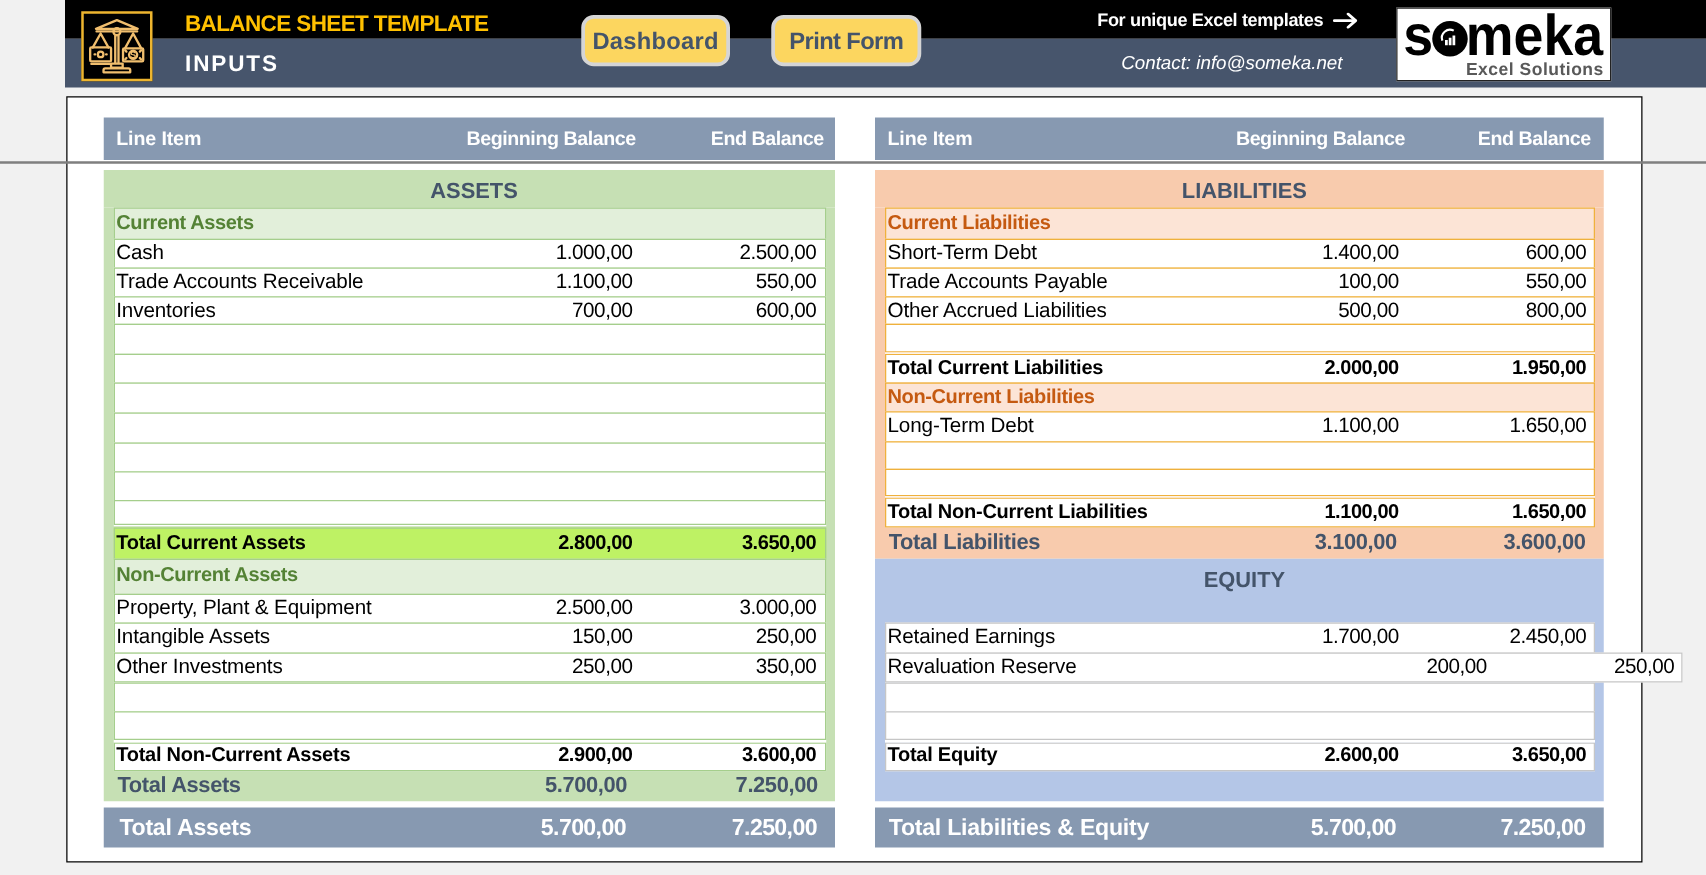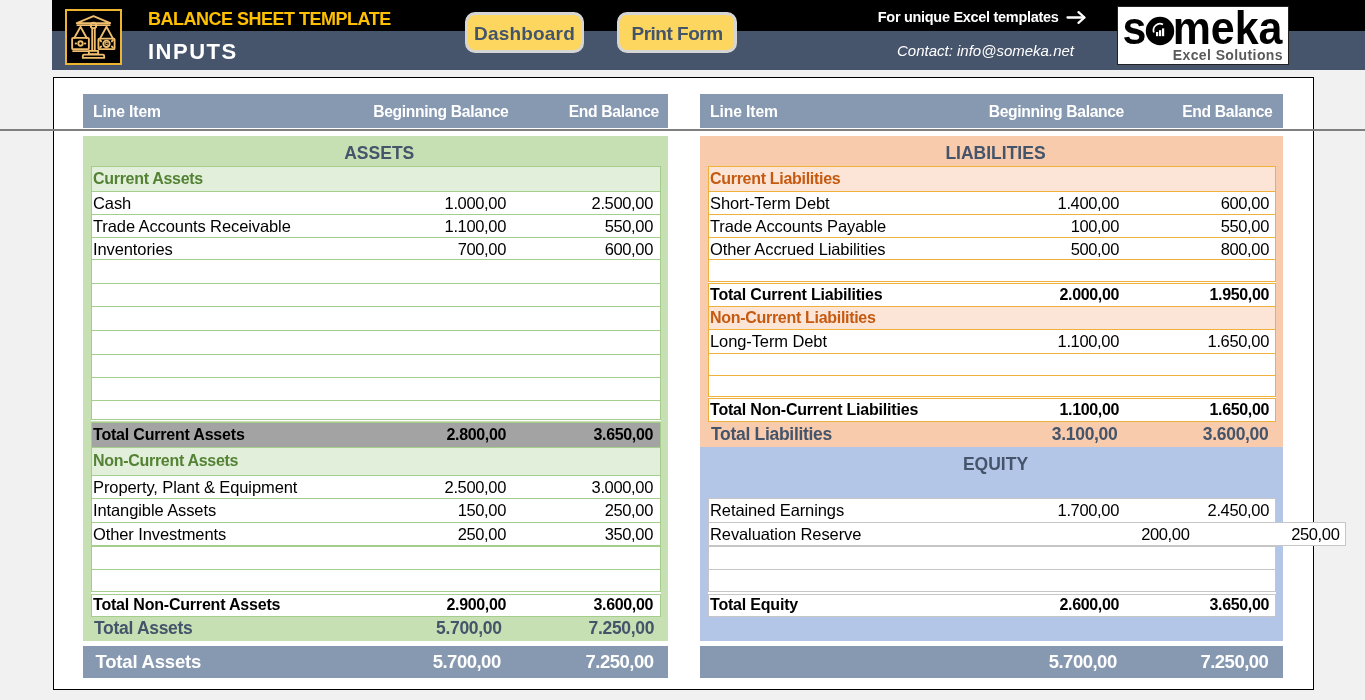--- a/index.html
+++ b/index.html
@@ -39,21 +39,21 @@
 <path d="M9.3 35 H9.8 M19.2 35 H19.7"></path>
 <path d="M6.5 43.2 H22.5"></path>
 <path d="M42.5 17 L35.5 29.8 M42.5 17 L49.5 29.8"></path>
 <rect x="33.8" y="29.8" width="17.4" height="11.2" rx="1"></rect>
 <circle cx="42.5" cy="35.4" r="3.5"></circle>
 <path d="M35.7 31.6 l1 1 M49.3 31.6 l-1 1 M35.7 39.2 l1 -1 M49.3 39.2 l-1 -1"></path>
 </g>
 <text x="42.5" y="38.5" font-family="Liberation Sans" font-size="8" font-weight="bold" fill="#F0BE6E" text-anchor="middle">S</text>
 </svg>
 <div class="abs" style="left:148px;top:0;height:31px;line-height:38px;color:#FFC000;font-size:18px;font-weight:bold;letter-spacing:-0.5px">BALANCE SHEET TEMPLATE</div>
-<div class="abs" style="left:148px;top:31px;height:38px;line-height:41px;color:#fff;font-size:22px;font-weight:bold;letter-spacing:1.5px">INPUTS</div>
+<div class="abs" style="left:148px;top:31px;height:38px;line-height:41px;color:#fff;font-size:18px;font-weight:bold;letter-spacing:1.5px">INPUTS</div>
 <div class="abs" style="left:465px;top:12px;width:119px;height:41px;background:#FCD65F;border:3px solid #D5D5D5;border-radius:10px;color:#44546A;font-weight:bold;font-size:19px;text-align:center;line-height:37px;letter-spacing:0.2px">Dashboard</div>
 <div class="abs" style="left:617px;top:12px;width:120px;height:41px;background:#FCD65F;border:3px solid #D5D5D5;border-radius:10px;color:#44546A;font-weight:bold;font-size:19px;text-align:center;line-height:37px;letter-spacing:-0.5px">Print Form</div>
 <div class="abs" style="right:278px;top:0;height:31px;line-height:34px;color:#fff;font-size:14.5px;font-weight:bold;letter-spacing:-0.3px">For unique Excel templates&nbsp;&nbsp;<svg width="21" height="13" viewBox="0 0 21 13" style="vertical-align:-1.5px">
       <g stroke="#fff" stroke-width="2.3" fill="none" stroke-linecap="round" stroke-linejoin="round">
         <path d="M1.5 6.5 H18"></path>
         <path d="M12.5 1.2 L18.5 6.5 L12.5 11.8"></path>
       </g>
     </svg></div>
 <div class="abs" style="left:897px;top:31px;height:38px;line-height:40px;color:#fff;font-size:15px;font-style:italic">Contact: info@someka.net</div>
 <div class="abs" style="left:1117px;top:6px;width:172px;height:59px;background:#fff;border:1px solid #222">
@@ -101,21 +101,21 @@
     <span class="num" style="right:153.5px">700,00</span>
     <span class="num" style="right:6.5px">600,00</span>
   </div>
 <div class="abs cell " style="left:91px;top:258.9px;width:569.5px;height:24.8px;background:#fff;border:1px solid #A5CE8C;"></div>
 <div class="abs cell " style="left:91px;top:282.7px;width:569.5px;height:24.7px;background:#fff;border:1px solid #A5CE8C;"></div>
 <div class="abs cell " style="left:91px;top:306.4px;width:569.5px;height:24.5px;background:#fff;border:1px solid #A5CE8C;"></div>
 <div class="abs cell " style="left:91px;top:329.9px;width:569.5px;height:24.7px;background:#fff;border:1px solid #A5CE8C;"></div>
 <div class="abs cell " style="left:91px;top:353.6px;width:569.5px;height:24.4px;background:#fff;border:1px solid #A5CE8C;"></div>
 <div class="abs cell " style="left:91px;top:377.0px;width:569.5px;height:24.1px;background:#fff;border:1px solid #A5CE8C;"></div>
 <div class="abs cell " style="left:91px;top:400.1px;width:569.5px;height:20.3px;background:#fff;border:1px solid #A5CE8C;"></div>
-<div class="abs cell tot " style="left:91px;top:421.5px;width:569.5px;height:26.1px;background:#a3a3a3;border:1px solid #A5CE8C;">
+<div class="abs cell tot " style="left:91px;top:421.5px;width:569.5px;height:26.1px;background:#bef264;border:1px solid #A5CE8C;">
     <span class="lbl">Total Current Assets</span>
     <span class="num" style="right:153.5px">2.800,00</span>
     <span class="num" style="right:6.5px">3.650,00</span>
   </div>
 <div class="abs cell sec g" style="left:91px;top:446.6px;width:569.5px;height:29.1px;background:#E2EFDA;border:1px solid #A5CE8C;">
     <span class="lbl">Non-Current Assets</span>
   </div>
 <div class="abs cell " style="left:91px;top:474.7px;width:569.5px;height:24.5px;background:#fff;border:1px solid #A5CE8C;">
     <span class="lbl">Property, Plant &amp; Equipment</span>
     <span class="num" style="right:153.5px">2.500,00</span>
@@ -218,17 +218,18 @@
     <span class="num" style="right:5.5px">250,00</span>
   </div>
 <div class="abs cell " style="left:708px;top:545.5px;width:567.5px;height:24.4px;background:#fff;border:1px solid #C6C6C6;"></div>
 <div class="abs cell " style="left:708px;top:568.9px;width:567.5px;height:22.9px;background:#fff;border:1px solid #C6C6C6;"></div>
 <div class="abs cell tot " style="left:708px;top:593.6px;width:567.5px;height:23.7px;background:#fff;border:1px solid #C6C6C6;">
     <span class="lbl">Total Equity</span>
     <span class="num" style="right:155.5px">2.600,00</span>
     <span class="num" style="right:5.5px">3.650,00</span>
   </div>
 <div class="abs cell foot" style="left:700px;top:645.9px;width:583px;height:32.3px;">
+    <span class="lbl" style="left:11px">Total Liabilities &amp; Equity</span>
     <span class="num" style="right:166.3px">5.700,00</span>
     <span class="num" style="right:14.6px">7.250,00</span>
   </div>
 <div class="abs" style="left:708px;top:281.9px;width:567.5px;height:1.1px;background:#fff"></div>
 <div class="abs" style="left:708px;top:397.3px;width:567.5px;height:0.6px;background:#fff"></div>
 <div class="abs" style="left:708px;top:591.8px;width:567.5px;height:1.8px;background:#fff"></div>
 </body></html>

